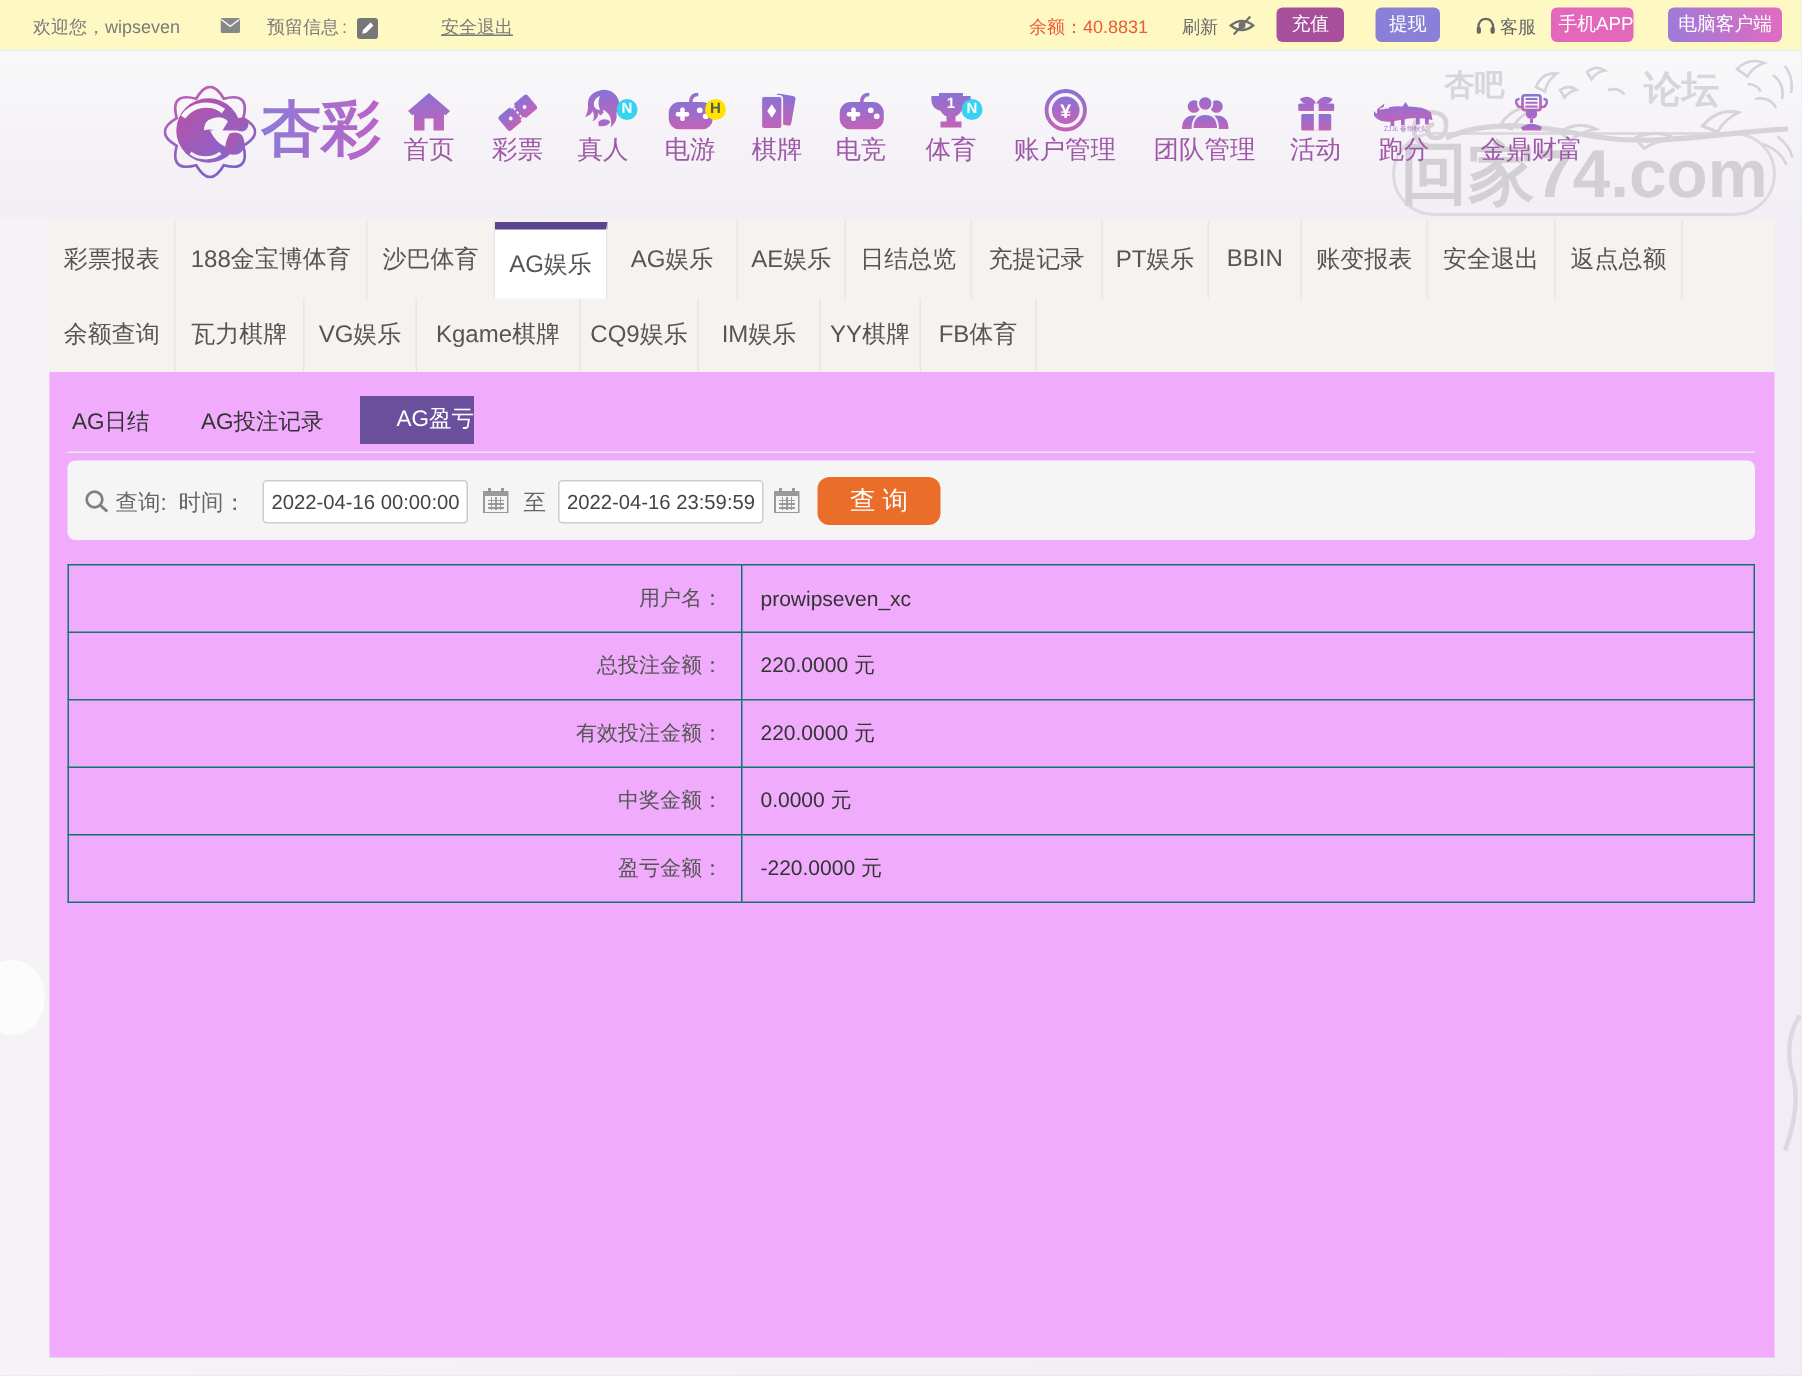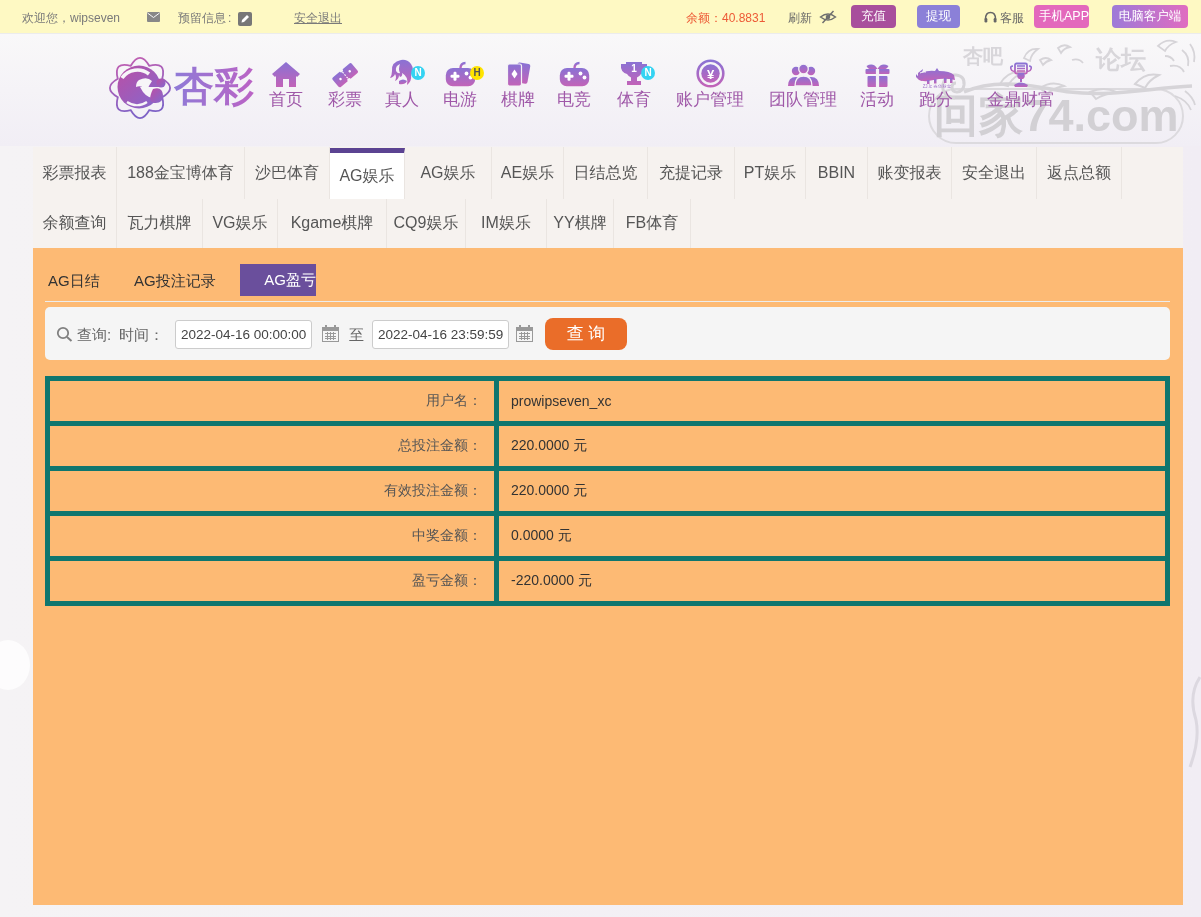--- a/index.html
+++ b/index.html
@@ -24,31 +24,31 @@
 
 
 .tabs { position:absolute; left:33px; top:147px; width:1150px; background:#f6f2ef; }
 .tabrow { display:flex; }
 .tabrow1 { height:52px; }
 .tabrow2 { height:49px; }
 .tab { height:100%; display:flex; align-items:center; justify-content:center; font-size:16px; color:#555; border-right:1px solid #eae5e1; white-space:nowrap; }
 .tab.active { background:#fff; border-top:5px solid #5b4392; margin-top:1px; height:51px; }
 
 
-.panel { position:absolute; left:33px; top:248px; width:1150px; height:657px; background:#fdba74;text-decoration:underline; }
+.panel { position:absolute; left:33px; top:248px; width:1150px; height:657px; background:#f0abfc;text-decoration:underline; }
 .subtab { position:absolute; font-size:15px; color:#333; }
 .subline { position:absolute; left:12px; top:53px; width:1125px; height:1px; background:#ececec; }
 
 .querybar { position:absolute; left:12px; top:59px; width:1125px; height:53px; background:#f5f5f5; border-radius:5px; }
 .qtext { position:absolute; top:19px; font-size:15px; color:#666; }
 .qinput { position:absolute; top:13px; height:29px; width:137px; border:1px solid #ccc; border-radius:3px; background:#fff; font-size:13.5px; color:#444; line-height:27px; padding-left:5px; white-space:nowrap; }
 .qbtn { position:absolute; left:500px; top:11px; width:82px; height:32px; background:#ea6d29; border-radius:8px; color:#fff; font-size:17px; text-align:center; line-height:32px; }
 
 .rtable { position:absolute; left:12px; top:128px; width:1125px; border-collapse:collapse; table-layout:fixed; }
-.rtable td { border:5px solid #0f766e; height:45px; font-size:14px; }
+.rtable td { border:1px solid #0f766e; height:45px; font-size:14px; }
 .rtable td.l { width:449px; text-align:right; padding-right:12px; color:#555; }
 .rtable td.r { padding-left:12px; color:#333; }
 
 svg.cal rect, svg.cal line { shape-rendering:crispEdges; }
 </style>
 </head>
 <body>
 
 <div class="topbar">
   <div class="item" style="left:22px;">欢迎您，wipseven</div>

